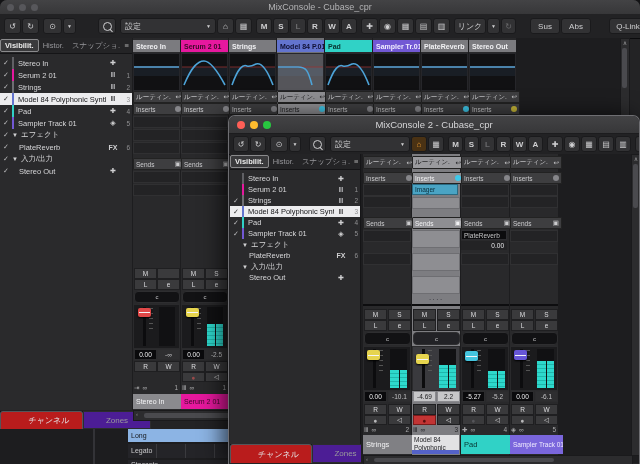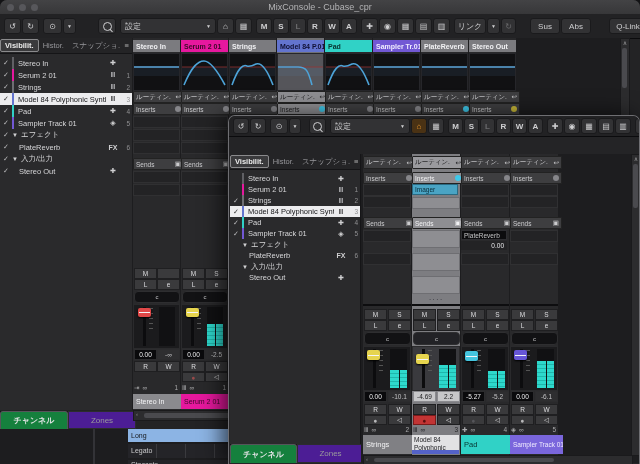--- a/index.html
+++ b/index.html
@@ -29,21 +29,21 @@
   .cbar{width:2px;height:100%;flex:0 0 2px;margin-right:4px;}
   .stem{width:7px;flex:0 0 7px;}
   .vlbl{flex:1;white-space:nowrap;overflow:hidden;}
   .vicon{flex:0 0 14px;text-align:center;font-size:7px;color:#cfcfd1;}
   .vrow.sel .vicon{color:#1a1a1c;}
   .vnum{flex:0 0 10px;text-align:right;font-size:6.5px;color:#909092;padding-right:2px;}
   .fold{color:#d0d0d2;font-size:6px;flex:0 0 9px;}
   
   .btabs{display:flex;height:17px;background:#0e0e10;}
   .btab{flex:0 0 50%;display:flex;align-items:center;justify-content:center;font-size:8px;color:#9a9a9c;background:#4c1d95;border:1px solid #2c2c2e;}
-  .btab.act{background:#15803d;color:#e4e4e6;border-color:#55555a;border-bottom:none;border-radius:3px 3px 0 0;font-weight:bold;}
+  .btab.act{background:#b91c1c;color:#e4e4e6;border-color:#55555a;border-bottom:none;border-radius:3px 3px 0 0;font-weight:normal;padding-left:15px;}
   
   .rackhdr{background:#3e3e40;color:#cbcbcd;font-size:6.5px;display:flex;align-items:center;
      padding:0 2px;border:1px solid #222;border-radius:1px;white-space:nowrap;overflow:hidden;}
   .rackhdr .sp{flex:1;}
   .slot{background:#232325;border:1px solid #303032;}
   .led{width:6px;height:6px;border-radius:50%;flex:0 0 6px;}
   
   .cell{background:#3a3a3c;border:1px solid #1f1f21;color:#dedee0;font-size:6.5px;
      display:flex;align-items:center;justify-content:center;}
   .panbox{background:#121214;border:1px solid #2e2e30;border-radius:4px;color:#c4c4c6;
@@ -504,20 +504,26 @@
   </div>
 
   <div class="abs sbar" style="left:133px;top:410px;width:495px;height:9px;">
     <span style="padding-left:2px;">‹</span>
     <div class="thumb" style="left:10px;top:2px;width:120px;height:5px;"></div>
   </div>
 </div>
 
 <div class="abs" style="left:228px;top:115px;width:412px;height:349px;background:#242426;border:1px solid #6e6e72;border-bottom:none;border-radius:7px 7px 0 0;overflow:hidden;box-shadow:-6px 0 22px rgba(0,0,0,0.65);box-sizing:border-box;">
 
+  <div class="titlebar" style="height:17px;font-size:9.5px;line-height:17px;position:relative;">
+    <span class="tl abs" style="left:8px;top:5px;width:8px;height:8px;background:#ff5f57;"></span>
+    <span class="tl abs" style="left:21px;top:5px;width:8px;height:8px;background:#febc2e;"></span>
+    <span class="tl abs" style="left:34px;top:5px;width:8px;height:8px;background:#28c840;"></span>
+    <span style="color:#d6d6d8;">MixConsole 2 - Cubase_cpr</span>
+  </div>
 
   <div class="toolbar" style="height:20px;">
     <span class="tgrp">
       <span class="tb" style="width:14px">↺</span>
       <span class="tb" style="width:14px">↻</span>
     </span>
     <span class="tgrp">
       <span class="tb" style="width:16px">⊙</span>
       <span class="tb" style="width:10px;font-size:5px">▼</span>
     </span>

